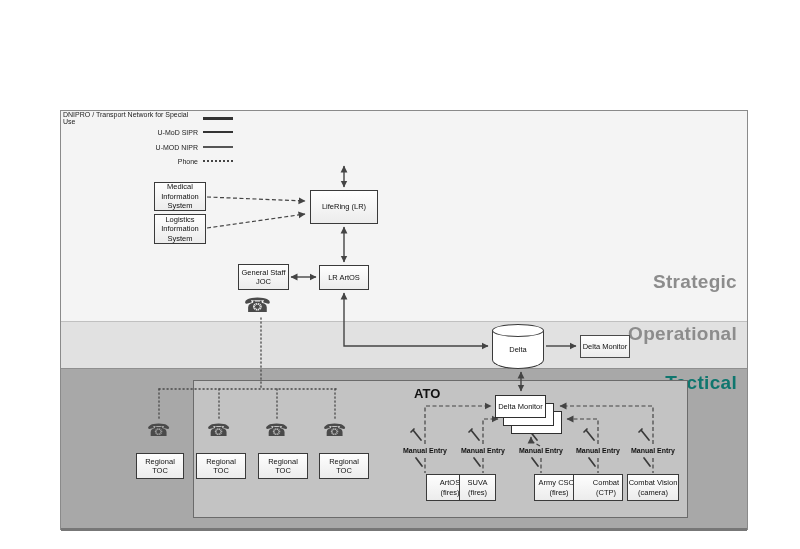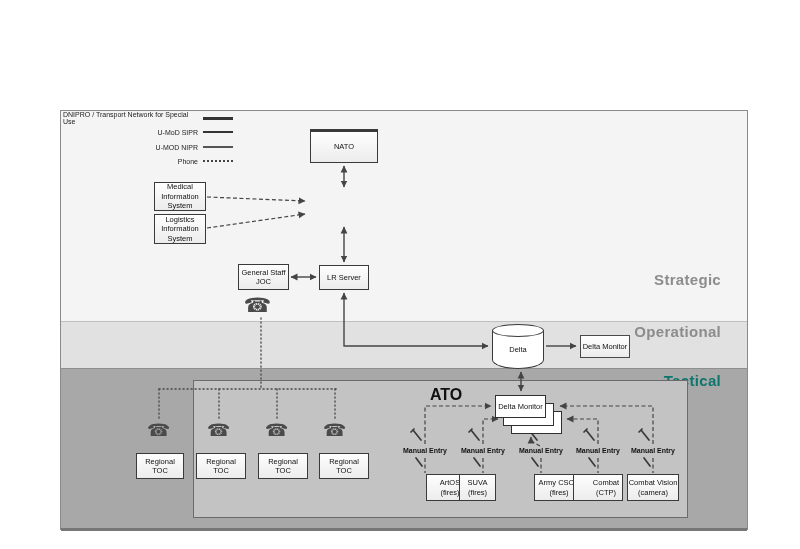--- a/index.html
+++ b/index.html
@@ -12,27 +12,27 @@
 
   
   .diagram{position:absolute;left:60px;top:110px;width:688px;height:420px;
            border:1.5px solid #8a8a8a;box-sizing:border-box;
            font-family:"Liberation Sans", sans-serif;}
   .zone{position:absolute;left:0;width:100%;box-sizing:border-box;}
   .zone.strategic{top:0;height:210px;background:#f4f4f4;}
   .zone.operational{top:210px;height:47px;background:#e1e1e1;border-top:1px solid #c0c0c0;}
   .zone.tactical{top:257px;height:163px;background:#a8a8a8;border-top:1px solid #8f8f8f;
                  border-bottom:3px solid #777;}
-  .zone-label{position:absolute;right:26px;font-size:15px;font-weight:bold;color:#8c8c8c;
+  .zone-label{position:absolute;right:10px;font-size:19px;font-weight:bold;color:#8c8c8c;
               letter-spacing:.3px;}
   .zone-label.tac{color:#0f766e;}
 
   .ato{position:absolute;left:132px;top:269px;width:495px;height:138px;background:#c3c3c3;
        border:1.5px solid #6b6b6b;box-sizing:border-box;}
-  .ato-label{position:absolute;left:236px;top:5px;font-size:16px;font-weight:bold;color:#111;}
+  .ato-label{position:absolute;left:220px;top:5px;font-size:13px;font-weight:bold;color:#111;}
 
   
   .lrow{position:absolute;left:2px;width:170px;height:10px;display:flex;align-items:center;
         justify-content:flex-end;gap:5px;font-size:7px;color:#222;}
   .lline{width:30px;flex:0 0 30px;}
   .l-thick{height:3px;background:#333;}
   .l-med{height:2.5px;background:#333;}
   .l-thin{height:1.2px;background:#555;}
   .l-dot{height:0;border-top:2px dotted #444;}
 
@@ -146,39 +146,39 @@
         <path d="M413,347 l6,8"></path>
         <path d="M468,319 l8,10 M466,321 l3,-3"></path>
         <path d="M471,347 l6,8"></path>
         <path d="M525,319 l8,10 M523,321 l3,-3"></path>
         <path d="M528,347 l6,8"></path>
         <path d="M580,319 l8,10 M578,321 l3,-3"></path>
         <path d="M583,347 l6,8"></path>
       </g>
     </svg>
 
-    <div class="node nato" style="left:249px;top:18px;width:68px;height:34px;">
-      <span>NATO</span>
+    <div class="node" style="left:249px;top:79px;width:68px;height:34px;">
+      <span>LifeRing (LR)</span>
       </div>
     <div class="node" style="left:93px;top:71px;width:52px;height:29px;">
       <span>Medical
 Information
 System</span>
       </div>
     <div class="node" style="left:93px;top:103px;width:52px;height:30px;">
       <span>Logistics
 Information
 System</span>
       </div>
     <div class="node" style="left:177px;top:153px;width:51px;height:26px;">
       <span>General Staff
 JOC</span>
       </div>
     <div class="node" style="left:258px;top:154px;width:50px;height:25px;">
-      <span>LR Server</span>
+      <span>LR ArtOS</span>
       </div>
 
     <div class="phone big" style="left:184px;top:184px;">☎</div>
 
     <div class="cyl" style="left:431px;top:213px;width:52px;height:45px;">
       <div class="cyl-body"></div>
       <div class="cyl-top"></div>
       <span class="cyl-label">Delta</span>
     </div>
     <div class="node thin" style="left:519px;top:224px;width:50px;height:23px;">

